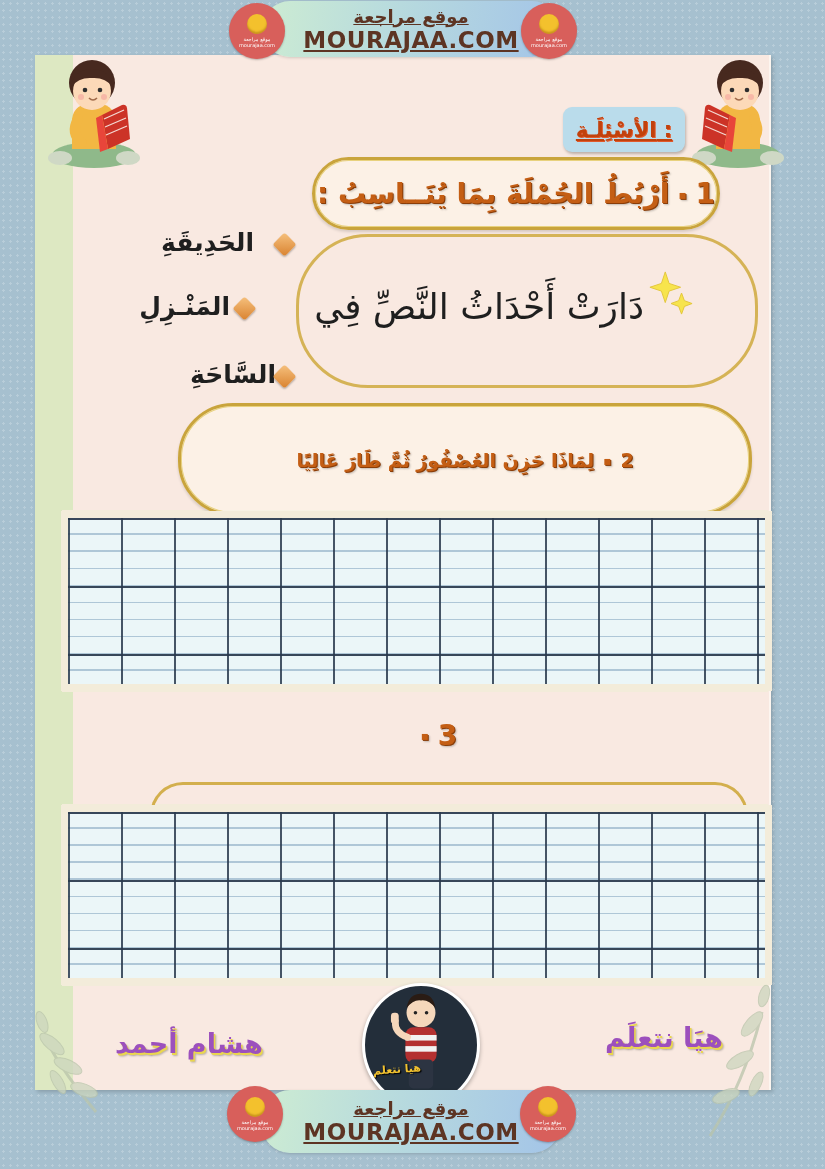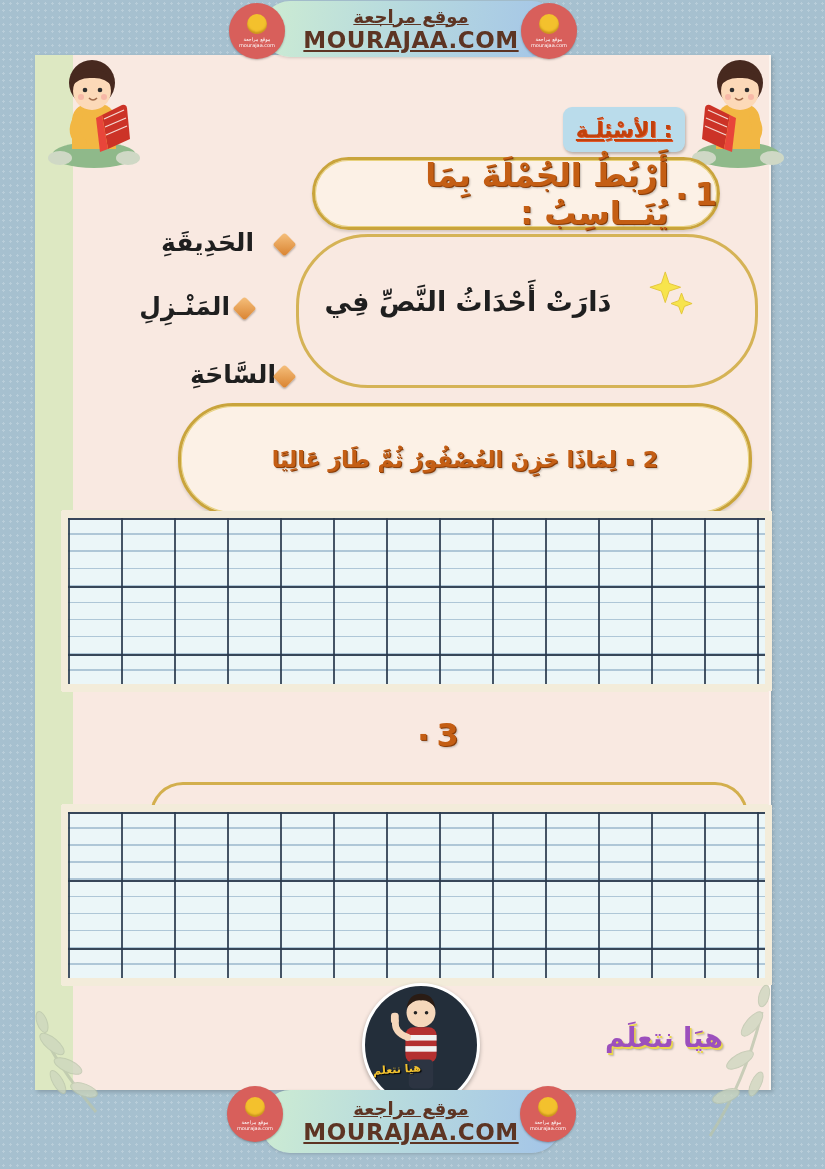--- a/index.html
+++ b/index.html
@@ -45,28 +45,28 @@
     display:flex;align-items:center;justify-content:center;gap:9px;background:rgba(255,250,238,.45)}
   .q2-box{position:absolute;left:178px;top:403px;width:574px;height:113px;border-radius:55px;
     display:flex;flex-direction:column;align-items:center;justify-content:center;
     background:rgba(255,250,238,.45)}
   .match-decor{position:absolute;left:296px;top:234px;width:462px;height:154px;border-radius:72px;
     border:3px solid #cfa93d;opacity:.85}
   .arc-decor{position:absolute;left:150px;top:782px;width:598px;height:33px;
     border:3px solid #cfa93d;border-bottom:none;border-radius:45px 45px 0 0;opacity:.9}
 
   .qtext{color:#c45e14;font-weight:bold;text-shadow:1px 1px 0 #8a3d08,2px 2px 2px rgba(0,0,0,.22)}
-  .fs26{font-size:32px}.fs27{font-size:22px}
+  .fs26{font-size:28px}.fs27{font-size:19px}
   .q-row{display:flex;align-items:center;gap:9px}
   .q-bullet{font-size:12px;transform:translateY(1px)}
 
   
   .opt-label{position:absolute;font-size:25px;font-weight:600;color:#1f1f1f;text-align:right}
-  .match-sentence{position:absolute;left:292px;top:286px;width:352px;font-size:27px;font-weight:700;
-    color:#1f1f1f;text-align:center}
+  .match-sentence{position:absolute;left:292px;top:286px;width:352px;font-size:36px;font-weight:400;
+    color:#1f1f1f;}
   .diamond{position:absolute;width:17px;height:17px;border-radius:3px;transform:rotate(45deg);
     background:linear-gradient(135deg,#f6c17e,#d9822f);box-shadow:1px 1px 2px rgba(0,0,0,.3)}
   .sparkle{position:absolute;left:648px;top:270px}
 
   
   .grid-area{position:absolute;left:68px;width:697px;height:166px;background-color:#ebf6f8;
     background-image:
       repeating-linear-gradient(to bottom,rgba(40,56,76,.92) 0 2px,transparent 2px 68px),
       repeating-linear-gradient(to right,rgba(40,56,76,.85) 0 2px,transparent 2px 53px),
       repeating-linear-gradient(to bottom,transparent 0 15.5px,rgba(125,160,188,.55) 15.5px 17px);
@@ -208,20 +208,21 @@
     <g fill="#ccd6bd" stroke="#b9c4ab" stroke-width="1">
       <path d="M10 164 Q45 110 62 40" fill="none" stroke-width="3"></path>
       <ellipse cx="52" cy="52" rx="15" ry="6" transform="rotate(-50 52 52)"></ellipse>
       <ellipse cx="40" cy="88" rx="15" ry="6" transform="rotate(-30 40 88)"></ellipse>
       <ellipse cx="56" cy="112" rx="13" ry="5" transform="rotate(-65 56 112)"></ellipse>
       <ellipse cx="26" cy="124" rx="14" ry="6" transform="rotate(-20 26 124)"></ellipse>
       <ellipse cx="64" cy="24" rx="11" ry="5" transform="rotate(-75 64 24)"></ellipse>
     </g>
   </svg>
 
+  <span class="footer-text" style="left:103px;top:1028px;width:172px" dir="rtl">هشام أحمد</span>
 
   <div class="photo-oval">
     <svg width="112" height="118" viewBox="0 0 100 106">
       <circle cx="50" cy="24" r="13" fill="#f5d7bb"></circle>
       <path d="M37 20 Q39 7 50 7 Q61 7 63 20 Q57 12 50 13 Q43 12 37 20 Z" fill="#2a1c14"></path>
       <circle cx="45" cy="24" r="1.6" fill="#222"></circle>
         <circle cx="55" cy="24" r="1.6" fill="#222"></circle>
       <rect x="36" y="37" width="28" height="32" rx="7" fill="#b43030"></rect>
       <rect x="36" y="44" width="28" height="5" fill="#f2f2f2"></rect>
       <rect x="36" y="54" width="28" height="5" fill="#f2f2f2"></rect>

